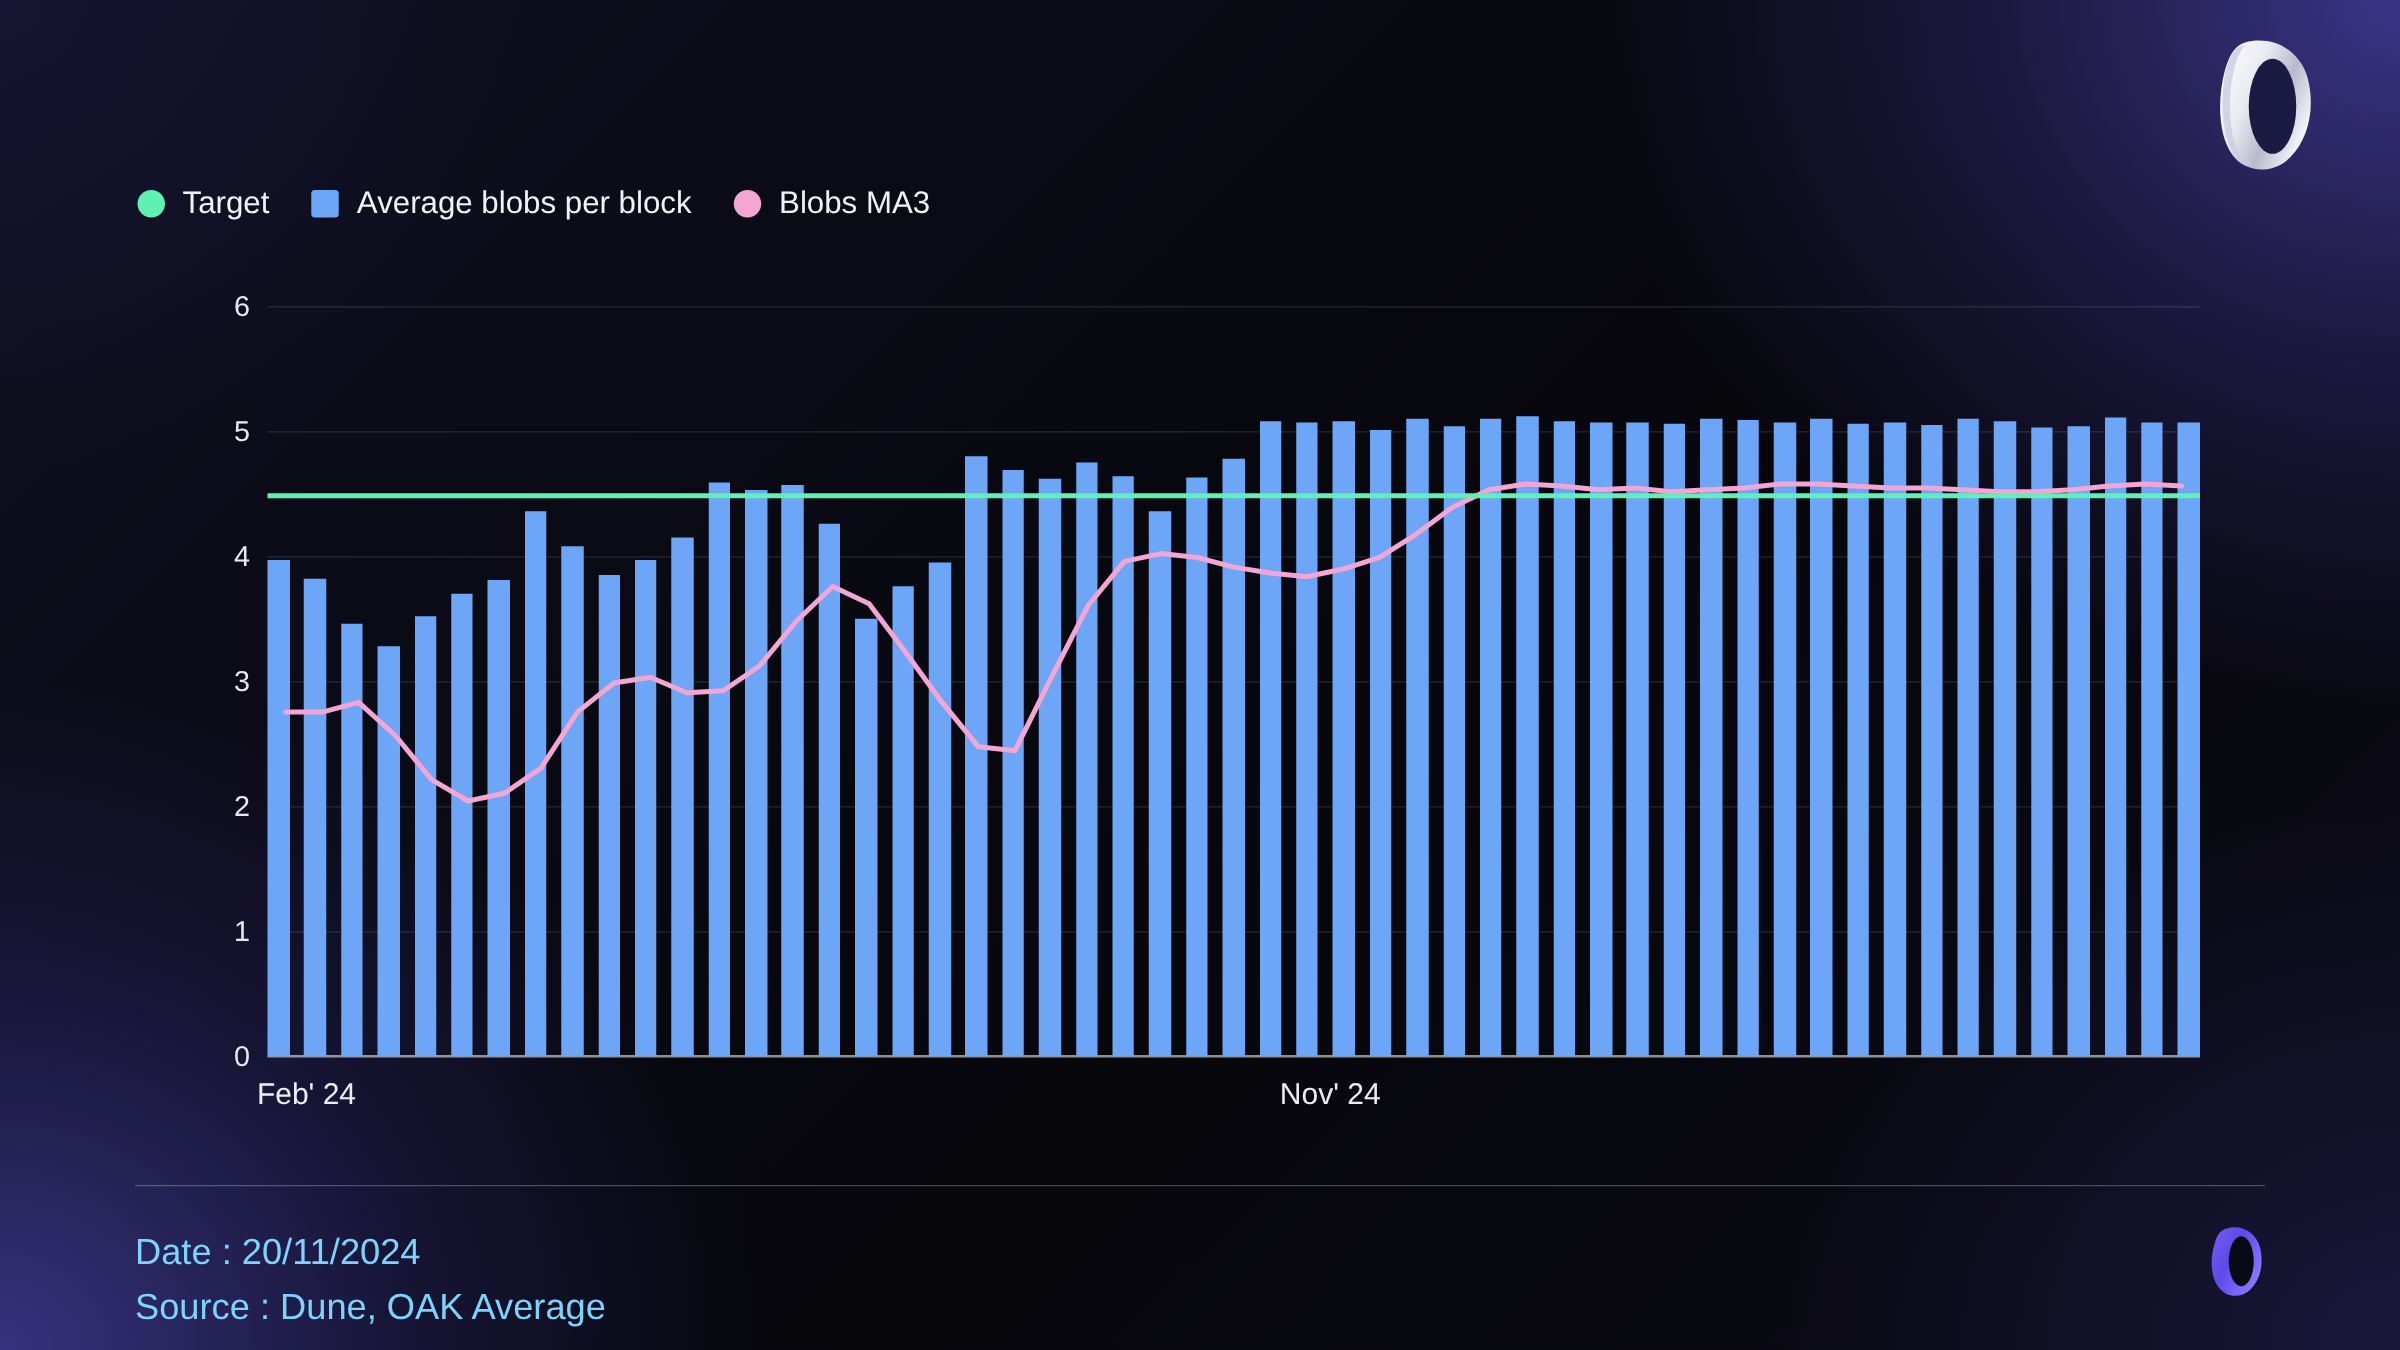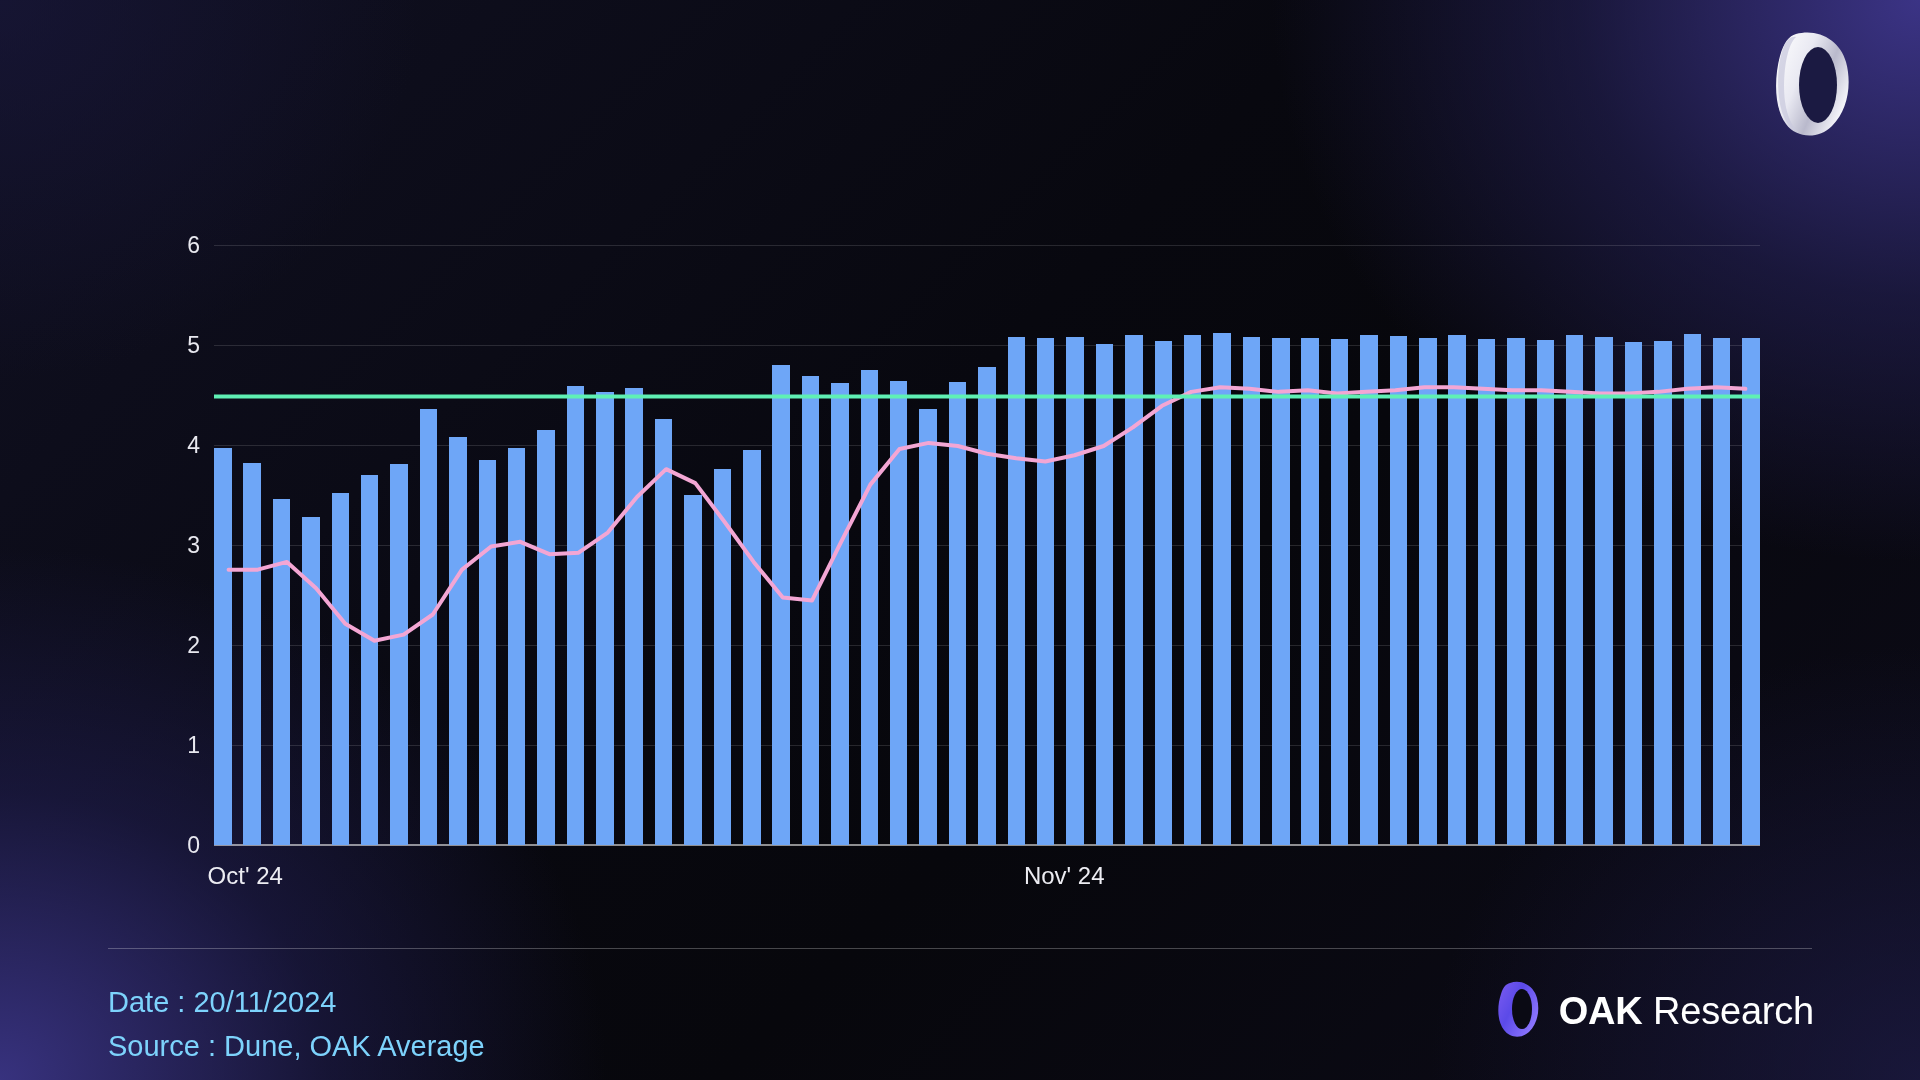--- a/index.html
+++ b/index.html
@@ -117,20 +117,34 @@
       </defs>
 
       <path d="M30 6 C52 0, 74 12, 80 34 C86 56, 82 82, 66 98 C52 112, 30 110, 20 96 C8 80, 8 50, 14 28 C18 14, 23 8, 30 6 Z" fill="url(#ringGrad)"></path>
 
       <ellipse cx="52" cy="57" rx="19" ry="38" fill="#1b1a42"></ellipse>
 
       <path d="M30 9 C22 16, 18 38, 18 58 C18 80, 24 98, 33 104 C27 104, 20 96, 16 84 C10 64, 11 34, 18 18 C21 11, 26 8, 30 9 Z" fill="#c9c9dd" opacity="0.75"></path>
     </svg>
   </div>
 
+  <div class="legend">
+    <div class="legend-item">
+      <span class="legend-dot" style="background:#5ff0b4"></span>
+      <span class="legend-label">Target</span>
+    </div>
+    <div class="legend-item">
+      <span class="legend-sq" style="background:#6ea6f7"></span>
+      <span class="legend-label">Average blobs per block</span>
+    </div>
+    <div class="legend-item">
+      <span class="legend-dot" style="background:#f3a6d4"></span>
+      <span class="legend-label">Blobs MA3</span>
+    </div>
+  </div>
 
   <div class="chart-wrap">
     <div class="y-labels" id="yLabels">
         <div class="y-label" style="top: 600px;">0</div>
         <div class="y-label" style="top: 500px;">1</div>
         <div class="y-label" style="top: 400px;">2</div>
         <div class="y-label" style="top: 300px;">3</div>
         <div class="y-label" style="top: 200px;">4</div>
         <div class="y-label" style="top: 100px;">5</div>
         <div class="y-label" style="top: 0px;">6</div>
@@ -201,21 +215,21 @@
           <div class="bar" style="height: 507px; background: rgb(110, 166, 247); width: 1.13208%;"></div>
         </div>
       <svg class="overlay-svg" id="overlay" viewBox="0 0 1000 600" preserveAspectRatio="none">
           <path d="M9.43 210.00 L28.30 210.00 L47.17 205.00 L66.04 222.00 L84.91 245.00 L103.77 256.00 L122.64 252.00 L141.51 239.00 L160.38 210.00 L179.25 195.00 L198.11 192.00 L216.98 200.00 L235.85 199.00 L254.72 186.00 L273.58 163.00 L292.45 145.00 L311.32 154.00 L330.19 179.00 L349.06 205.00 L367.92 228.00 L386.79 230.00 L405.66 192.00 L424.53 155.00 L443.40 132.00 L462.26 128.00 L481.13 130.00 L500.00 135.00 L518.87 138.00 L537.74 140.00 L556.60 136.00 L575.47 130.00 L594.34 118.00 L613.21 104.00 L632.08 95.00 L650.94 92.00 L669.81 93.00 L688.68 95.00 L707.55 94.00 L726.42 96.00 L745.28 95.00 L764.15 94.00 L783.02 92.00 L801.89 92.00 L820.75 93.00 L839.62 94.00 L858.49 94.00 L877.36 95.00 L896.23 96.00 L915.09 96.00 L933.96 95.00 L952.83 93.00 L971.70 92.00 L990.57 93.00" fill="none" stroke="#f3a6d4" stroke-width="4" vector-effect="non-scaling-stroke" stroke-linejoin="round" stroke-linecap="round"></path>
           <line x1="0" x2="1000" y1="98.00000000000006" y2="98.00000000000006" stroke="#5ff0b4" stroke-width="4" vector-effect="non-scaling-stroke"></line>
         </svg>
     </div>
   </div>
 
   <div class="x-labels" id="xLabels">
-      <div class="x-label" style="left: 2%;">Oct' 24</div>
+      <div class="x-label" style="left: 2%;">Feb' 24</div>
       <div class="x-label" style="left: 54.5%;">Nov' 24</div>
     </div>
 
   <div class="rule"></div>
   <div class="footer-text">
     <div class="footer-line">Date : 20/11/2024</div>
     <div class="footer-line">Source : Dune, OAK Average</div>
   </div>
   <div class="footer-logo">
     <span>
@@ -224,16 +238,15 @@
           <linearGradient id="ringGrad2" x1="0" y1="0" x2="1" y2="0.7">
             <stop offset="0%" stop-color="#7b5cf0"></stop>
             <stop offset="45%" stop-color="#5b4ae8"></stop>
             <stop offset="100%" stop-color="#8f78ff"></stop>
           </linearGradient>
         </defs>
         <path d="M15 3 C27 -1, 39 6, 42 18 C45 30, 43 43, 34 52 C26 59, 15 58, 9 50 C2 41, 2 26, 6 14 C8 7, 11 4, 15 3 Z" fill="url(#ringGrad2)"></path>
         <ellipse cx="27" cy="29" rx="10" ry="20" fill="#0a0a14"></ellipse>
       </svg>
     </span>
-    <span class="footer-logo-text"><span class="bold">OAK</span><span> Research</span></span>
   </div>
 
 </div>
 
 </body></html>

